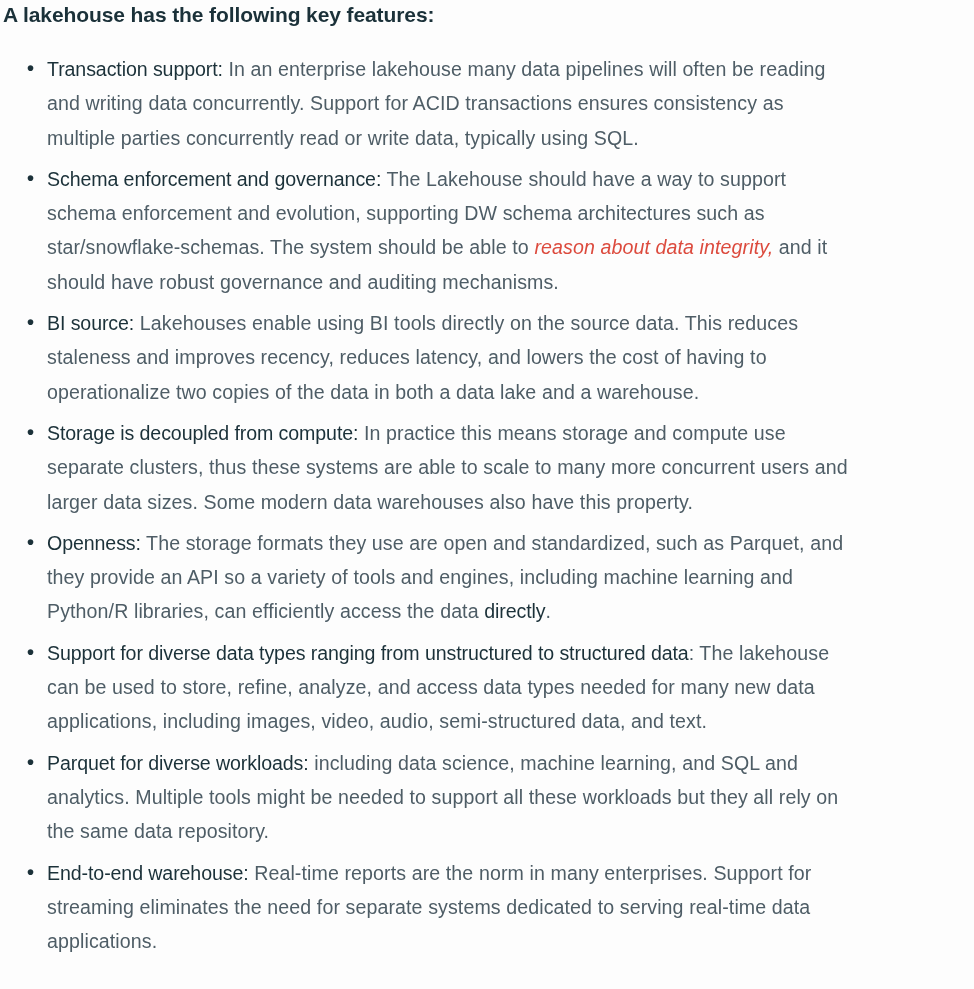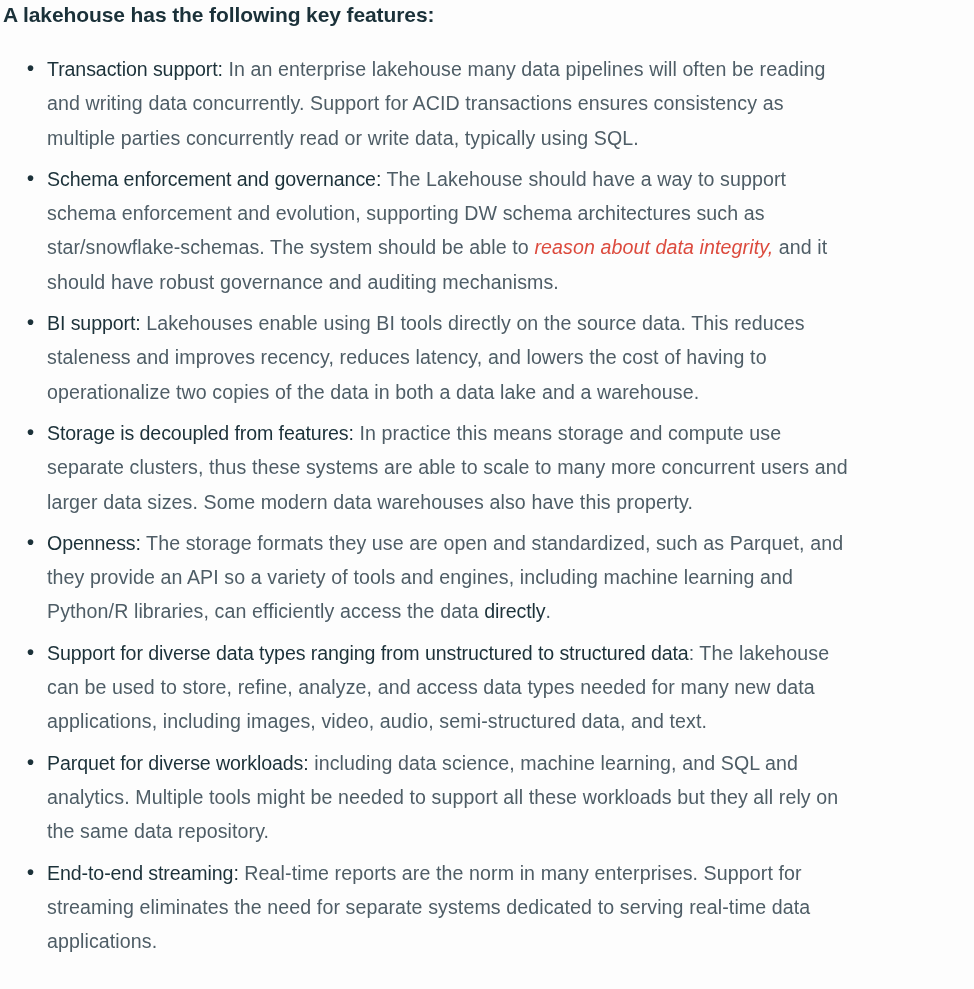--- a/index.html
+++ b/index.html
@@ -63,20 +63,20 @@
 </style>
 </head>
 <body style="background: rgb(253, 253, 253);">
 
 <div class="page">
   <p class="page-title">A lakehouse has the following key features:</p>
 
   <ul class="features">
       <li><span class="bullet">•</span><span class="seg-bold">Transaction support:</span><span class="seg-regular"> In an enterprise lakehouse many data pipelines will often be reading and writing data concurrently. Support for ACID transactions ensures consistency as multiple parties concurrently read or write data, typically using SQL.</span></li>
       <li><span class="bullet">•</span><span class="seg-bold">Schema enforcement and governance:</span><span class="seg-regular"> The Lakehouse should have a way to support schema enforcement and evolution, supporting DW schema architectures such as star/snowflake-schemas. The system should be able to </span><a class="seg-link" href="#">reason about data integrity,</a><span class="seg-regular"> and it should have robust governance and auditing mechanisms.</span></li>
-      <li><span class="bullet">•</span><span class="seg-bold">BI support:</span><span class="seg-regular"> Lakehouses enable using BI tools directly on the source data. This reduces staleness and improves recency, reduces latency, and lowers the cost of having to operationalize two copies of the data in both a data lake and a warehouse.</span></li>
-      <li><span class="bullet">•</span><span class="seg-bold">Storage is decoupled from features:</span><span class="seg-regular"> In practice this means storage and compute use separate clusters, thus these systems are able to scale to many more concurrent users and larger data sizes. Some modern data warehouses also have this property.</span></li>
+      <li><span class="bullet">•</span><span class="seg-bold">BI source:</span><span class="seg-regular"> Lakehouses enable using BI tools directly on the source data. This reduces staleness and improves recency, reduces latency, and lowers the cost of having to operationalize two copies of the data in both a data lake and a warehouse.</span></li>
+      <li><span class="bullet">•</span><span class="seg-bold">Storage is decoupled from compute:</span><span class="seg-regular"> In practice this means storage and compute use separate clusters, thus these systems are able to scale to many more concurrent users and larger data sizes. Some modern data warehouses also have this property.</span></li>
       <li><span class="bullet">•</span><span class="seg-bold">Openness:</span><span class="seg-regular"> The storage formats they use are open and standardized, such as Parquet, and they provide an API so a variety of tools and engines, including machine learning and Python/R libraries, can efficiently access the data </span><span class="seg-bold">directly</span><span class="seg-regular">.</span></li>
       <li><span class="bullet">•</span><span class="seg-bold">Support for diverse data types ranging from unstructured to structured data</span><span class="seg-regular">: The lakehouse can be used to store, refine, analyze, and access data types needed for many new data applications, including images, video, audio, semi-structured data, and text.</span></li>
       <li><span class="bullet">•</span><span class="seg-bold">Parquet for diverse workloads:</span><span class="seg-regular"> including data science, machine learning, and SQL and analytics. Multiple tools might be needed to support all these workloads but they all rely on the same data repository.</span></li>
-      <li><span class="bullet">•</span><span class="seg-bold">End-to-end streaming:</span><span class="seg-regular"> Real-time reports are the norm in many enterprises. Support for streaming eliminates the need for separate systems dedicated to serving real-time data applications.</span></li>
+      <li><span class="bullet">•</span><span class="seg-bold">End-to-end warehouse:</span><span class="seg-regular"> Real-time reports are the norm in many enterprises. Support for streaming eliminates the need for separate systems dedicated to serving real-time data applications.</span></li>
     </ul>
 </div>
 
 </body></html>

